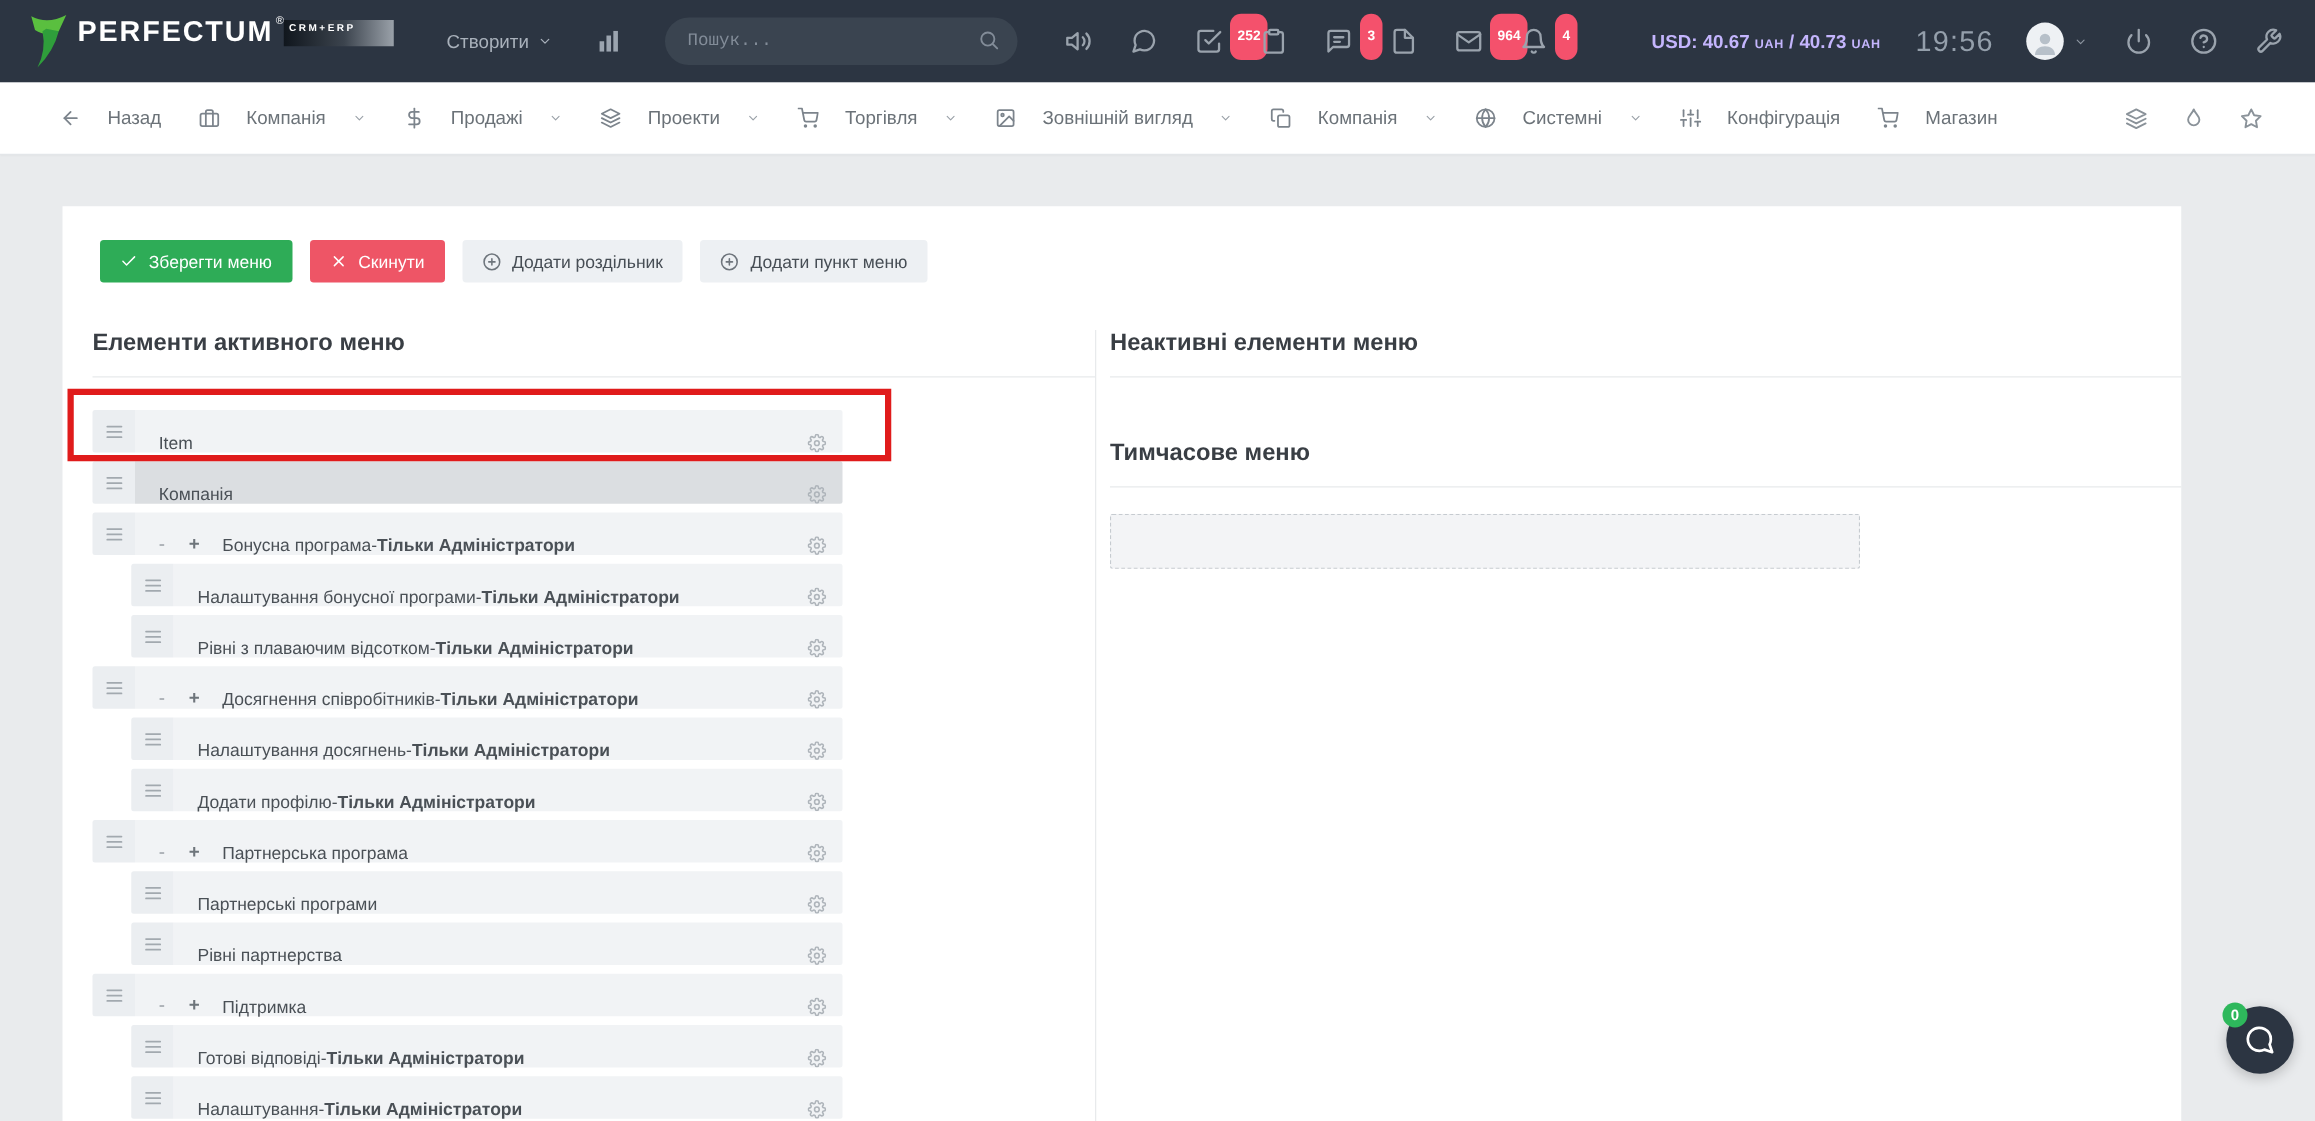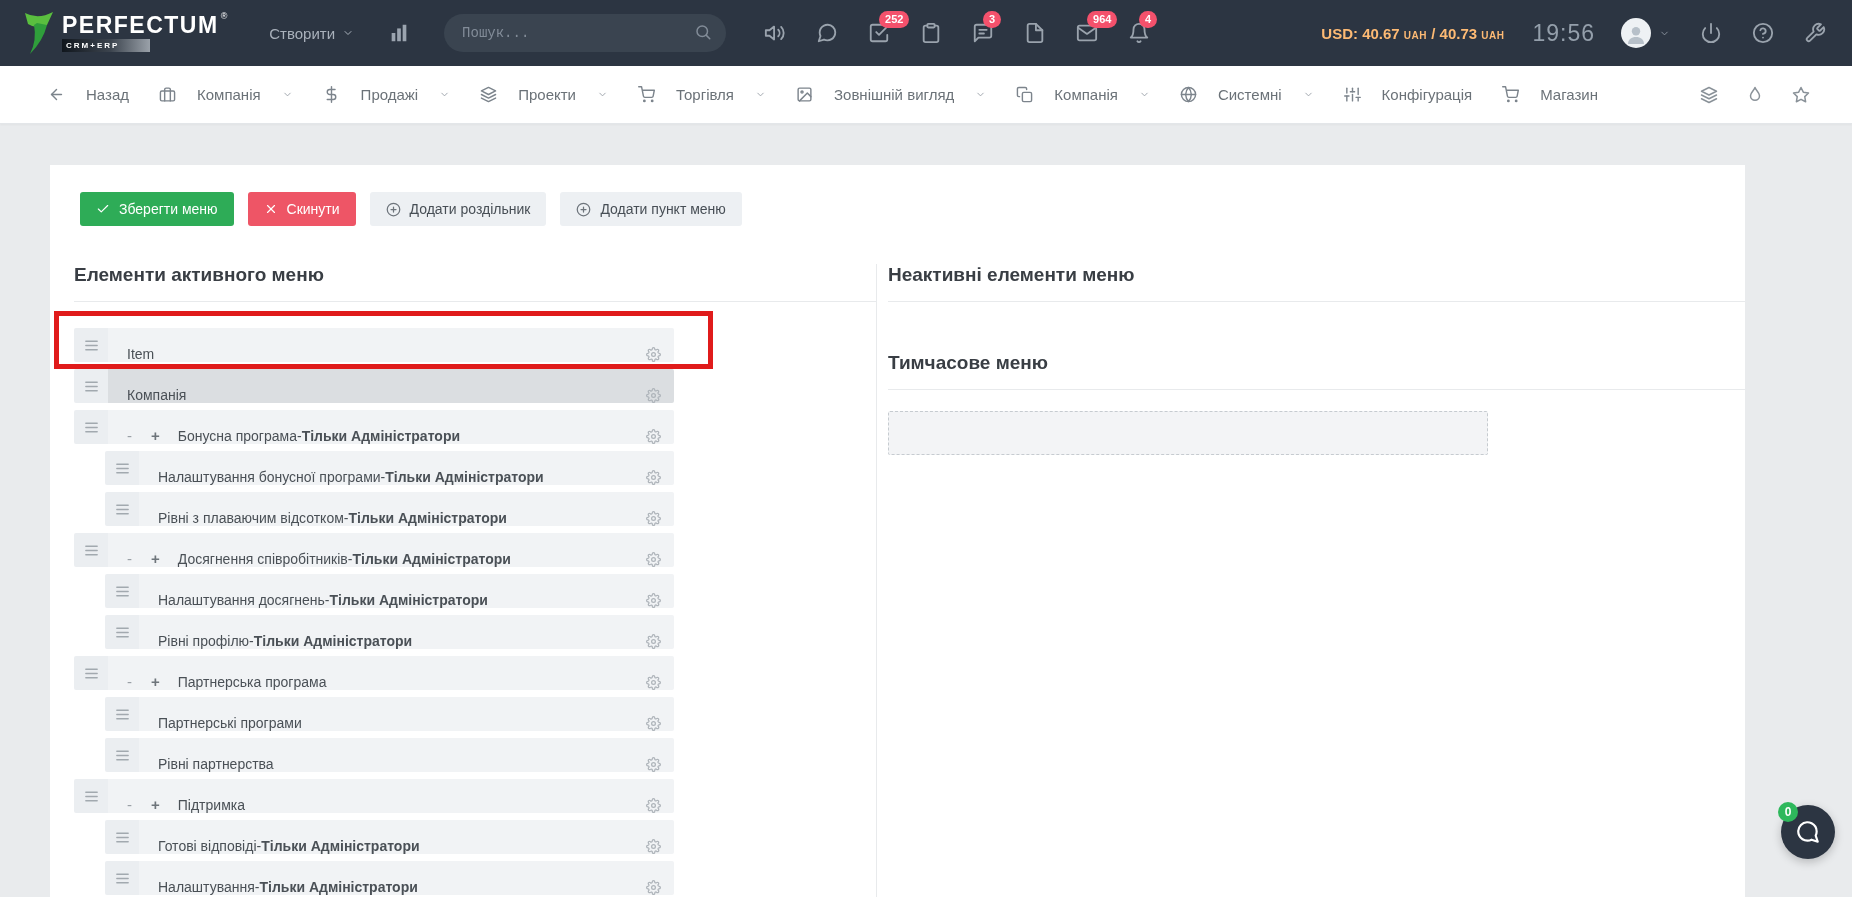--- a/index.html
+++ b/index.html
@@ -26,21 +26,21 @@
 svg.ic{width:22px;height:22px;display:block}
 .cursor{cursor:pointer}
 
 
 .header{
   height:66px;background:var(--header_bg);
   display:flex;align-items:center;padding:0 26px 0 24px;
 }
 .logo{display:flex;align-items:flex-start;gap:8px}
 .logo-mark{width:30px;height:46px;flex:0 0 auto}
-.brand-block{display:flex;flex-direction:column;margin-top:4px}
+.brand-block{display:flex;flex-direction:row;margin-top:4px}
 .brand-line{display:flex;align-items:flex-start}
 .brand-name{color:#fff;font-size:23px;font-weight:800;letter-spacing:1.5px;line-height:1}
 .brand-reg{color:#fff;font-size:9px;margin-left:2px;margin-top:-3px}
 .brand-sub{
   margin-top:2px;width:88px;color:#fff;font-size:8px;font-weight:700;letter-spacing:2px;
   padding:2px 4px;background:linear-gradient(90deg,#10161d 0%,#3c444e 55%,#9aa1a9 100%);
 }
 .create{display:flex;align-items:center;gap:7px;color:#a9b1bb;font-size:15px;margin-left:42px}
 .create svg{width:12px;height:12px}
 .hbtn{color:#9ba4af;margin-left:34px}
@@ -49,24 +49,24 @@
   width:282px;height:38px;border:none;outline:none;border-radius:19px;
   background:#3a4450;color:#aab2bc;font-size:14px;padding:0 42px 0 18px;
   font-family:Liberation Mono, monospace;
 }
 .search-input::placeholder{color:#828c98}
 .search-icn{position:absolute;right:14px;top:9px;color:#828c98}
 .search-icn svg{width:18px;height:18px}
 .hicons{display:flex;align-items:center;gap:30px;margin-left:38px}
 .hicon{position:relative;color:#9aa3ad}
 .badge{
-  position:absolute;top:-11px;left:11px;background:var(--badge_red);color:#fff;
-  font-size:11px;font-weight:700;line-height:1;padding:3px 6px;border-radius:9px;white-space:nowrap;
-}
-.currency{margin-left:auto;color:#fdba74;font-size:15px;font-weight:700;white-space:nowrap}
+  position:absolute;top:-11px;left:28px;background:var(--badge_red);color:#fff;
+  font-size:11px;font-weight:700;line-height:1;padding:13px 6px;border-radius:9px;white-space:nowrap;
+}
+.currency{margin-left:auto;color:#c4b5fd;font-size:15px;font-weight:700;white-space:nowrap}
 .currency .unit{font-size:10px;font-weight:700;letter-spacing:.5px}
 .time{color:#949fab;font-size:23px;font-weight:400;margin-left:28px;letter-spacing:1px}
 .avatar{
   width:30px;height:30px;border-radius:50%;background:#eef1f4;color:#b7c0c9;
   margin-left:26px;display:flex;align-items:center;justify-content:center;overflow:hidden;
 }
 .avatar svg{width:24px;height:24px;margin-top:4px}
 .user-chev{color:#8d96a1;margin-left:8px}
 .user-chev svg{width:11px;height:11px}
 .hbtn2{color:#9aa3ad;margin-left:30px}
@@ -602,21 +602,21 @@
           </div>
           <div class="mrow child">
             <span class="handle">
               <svg class="ic" viewBox="0 0 24 24" fill="none" stroke="currentColor" stroke-width="2" stroke-linecap="round" stroke-linejoin="round">
                 <line x1="4" y1="6" x2="20" y2="6"></line>
                 <line x1="4" y1="12" x2="20" y2="12"></line>
                 <line x1="4" y1="18" x2="20" y2="18"></line>
               </svg>
             </span>
             <span class="mbody">
-              <span class="mlabel">Рівні профілю</span>
+              <span class="mlabel">Додати профілю</span>
               <span> - </span>
               <span class="msuffix">Тільки Адміністратори</span>
               <span class="gear">
                 <svg class="ic" viewBox="0 0 24 24" fill="none" stroke="currentColor" stroke-width="2" stroke-linecap="round" stroke-linejoin="round">
                   <circle cx="12" cy="12" r="3"></circle>
                   <path d="M19.4 15a1.65 1.65 0 0 0 .33 1.82l.06.06a2 2 0 0 1 0 2.83 2 2 0 0 1-2.83 0l-.06-.06a1.65 1.65 0 0 0-1.82-.33 1.65 1.65 0 0 0-1 1.51V21a2 2 0 0 1-2 2 2 2 0 0 1-2-2v-.09A1.65 1.65 0 0 0 9 19.4a1.65 1.65 0 0 0-1.82.33l-.06.06a2 2 0 0 1-2.83 0 2 2 0 0 1 0-2.83l.06-.06a1.65 1.65 0 0 0 .33-1.82 1.65 1.65 0 0 0-1.51-1H3a2 2 0 0 1-2-2 2 2 0 0 1 2-2h.09A1.65 1.65 0 0 0 4.6 9a1.65 1.65 0 0 0-.33-1.82l-.06-.06a2 2 0 0 1 0-2.83 2 2 0 0 1 2.83 0l.06.06a1.65 1.65 0 0 0 1.82.33H9a1.65 1.65 0 0 0 1-1.51V3a2 2 0 0 1 2-2 2 2 0 0 1 2 2v.09a1.65 1.65 0 0 0 1 1.51 1.65 1.65 0 0 0 1.82-.33l.06-.06a2 2 0 0 1 2.83 0 2 2 0 0 1 0 2.83l-.06.06a1.65 1.65 0 0 0-.33 1.82V9a1.65 1.65 0 0 0 1.51 1H21a2 2 0 0 1 2 2 2 2 0 0 1-2 2h-.09a1.65 1.65 0 0 0-1.51 1z"></path>
                 </svg>
               </span>
             </span>
           </div>

